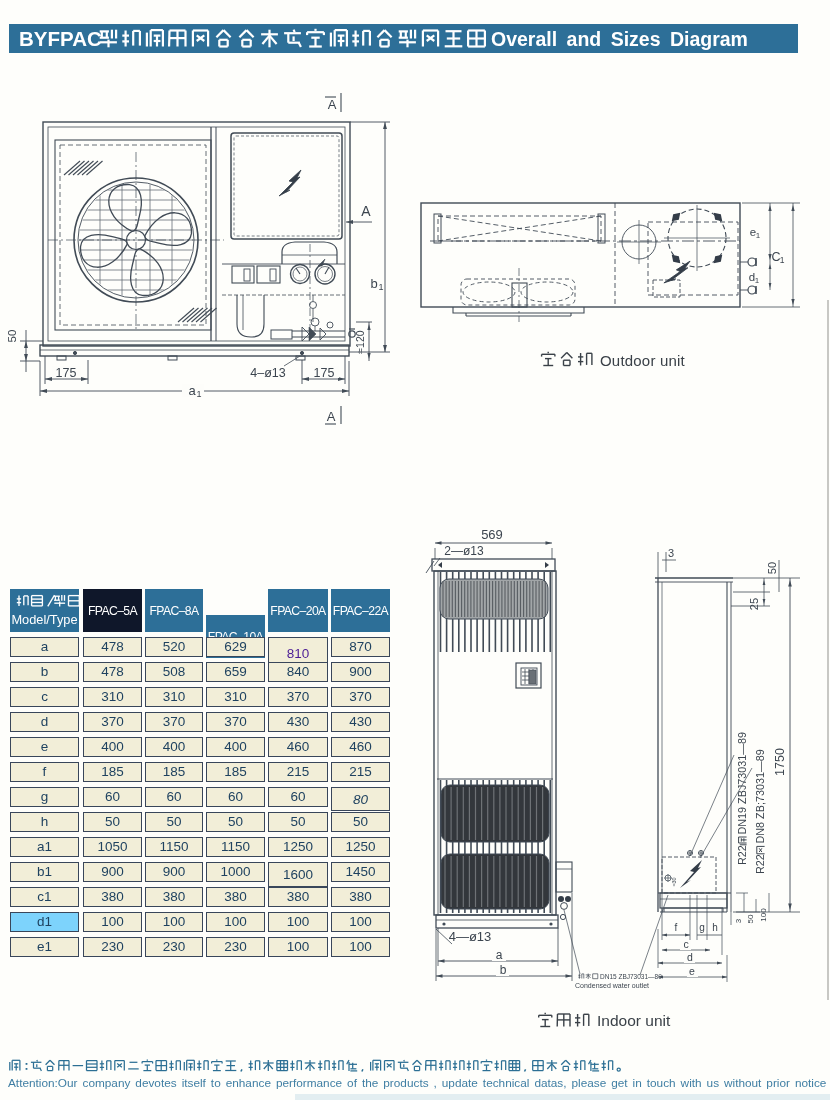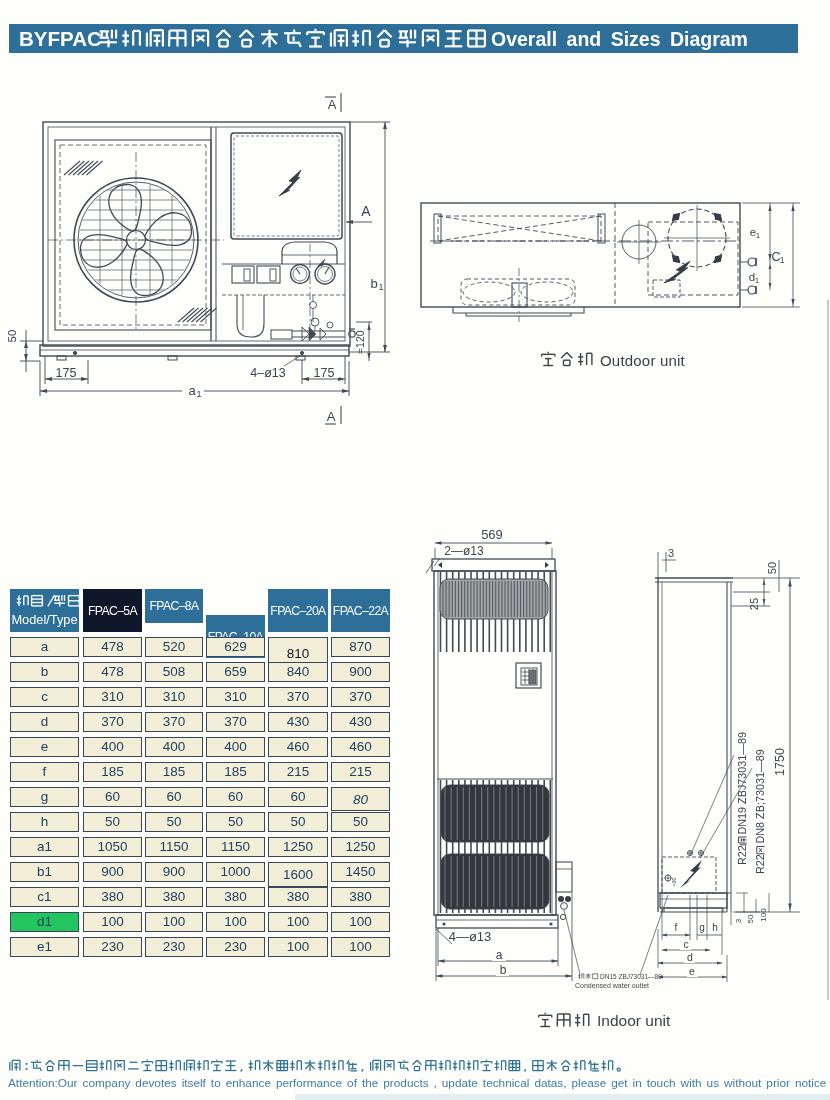--- a/index.html
+++ b/index.html
@@ -399,29 +399,29 @@
         <line x1="54.5" y1="6.1" x2="54.5" y2="11.8" stroke="#ffffff" stroke-width="1.35"></line>
         <line x1="44.3" y1="14.2" x2="55.1" y2="14.2" stroke="#ffffff" stroke-width="1.35"></line>
         <line x1="49.7" y1="12.4" x2="49.7" y2="17.4" stroke="#ffffff" stroke-width="1.35"></line>
         <line x1="58.5" y1="6.6" x2="69.3" y2="6.6" stroke="#ffffff" stroke-width="1.35"></line>
         <line x1="69.3" y1="6.6" x2="69.3" y2="16.9" stroke="#ffffff" stroke-width="1.35"></line>
         <line x1="58.5" y1="16.9" x2="69.3" y2="16.9" stroke="#ffffff" stroke-width="1.35"></line>
         <line x1="58.5" y1="6.6" x2="58.5" y2="16.9" stroke="#ffffff" stroke-width="1.35"></line>
         <line x1="58.5" y1="11.8" x2="69.3" y2="11.8" stroke="#ffffff" stroke-width="1.35"></line>
       </svg><div style="font-size:12.8px;color:#fff;text-align:center;margin-top:-4px;">Model/Type</div></div>
 <div class="abs" style="left:83px;top:589px;width:59px;height:43px;background:#0f172a;color:#fff;font-size:12.2px;display:flex;align-items:center;justify-content:center;letter-spacing:-0.6px;white-space:nowrap;overflow:hidden;">FPAC–5A</div>
-<div class="abs" style="left:145px;top:589px;width:58px;height:34px;background:#2d6f98;color:#fff;font-size:12.2px;display:flex;align-items:center;justify-content:center;letter-spacing:-0.6px;white-space:nowrap;overflow:hidden;">FPAC–8A</div>
+<div class="abs" style="left:145px;top:589px;width:58px;height:43px;background:#2d6f98;color:#fff;font-size:12.2px;display:flex;align-items:center;justify-content:center;letter-spacing:-0.6px;white-space:nowrap;overflow:hidden;">FPAC–8A</div>
 <div class="abs" style="left:206px;top:589px;width:59px;height:43px;background:#2d6f98;color:#fff;font-size:12.2px;display:flex;align-items:center;justify-content:center;letter-spacing:-0.6px;white-space:nowrap;overflow:hidden;margin-top:26px;">FPAC–10A</div>
 <div class="abs" style="left:268px;top:589px;width:60px;height:43px;background:#2d6f98;color:#fff;font-size:12.2px;display:flex;align-items:center;justify-content:center;letter-spacing:-0.6px;white-space:nowrap;overflow:hidden;">FPAC–20A</div>
 <div class="abs" style="left:331px;top:589px;width:59px;height:43px;background:#2d6f98;color:#fff;font-size:12.2px;display:flex;align-items:center;justify-content:center;letter-spacing:-0.6px;white-space:nowrap;overflow:hidden;">FPAC–22A</div>
 <div class="abs" style="left:10px;top:637.0px;width:69px;height:19.5px;background:#f2eed8;border:1.5px solid #39465a;color:#1f4260;font-size:13.5px;display:flex;align-items:center;justify-content:center;">a</div>
     <div class="abs" style="left:83px;top:637.0px;width:59px;height:19.5px;background:#f2eed8;border:1.5px solid #39465a;color:#1f4260;font-size:13.5px;display:flex;align-items:center;justify-content:center;">478</div>
     <div class="abs" style="left:145px;top:637.0px;width:58px;height:19.5px;background:#f2eed8;border:1.5px solid #39465a;color:#1f4260;font-size:13.5px;display:flex;align-items:center;justify-content:center;">520</div>
     <div class="abs" style="left:206px;top:637.0px;width:59px;height:19.5px;background:#f2eed8;border:1.5px solid #39465a;color:#1f4260;font-size:13.5px;display:flex;align-items:center;justify-content:center;">629</div>
-    <div class="abs" style="left:268px;top:637.0px;width:60px;height:33px;background:#f2eed8;border:1.5px solid #39465a;color:#0f172a;font-size:13.5px;display:flex;align-items:center;justify-content:center;">810</div>
+    <div class="abs" style="left:268px;top:637.0px;width:60px;height:33px;background:#f2eed8;border:1.5px solid #39465a;color:#4c1d95;font-size:13.5px;display:flex;align-items:center;justify-content:center;">810</div>
     <div class="abs" style="left:331px;top:637.0px;width:59px;height:19.5px;background:#f2eed8;border:1.5px solid #39465a;color:#1f4260;font-size:13.5px;display:flex;align-items:center;justify-content:center;">870</div>
 <div class="abs" style="left:10px;top:662.0px;width:69px;height:19.5px;background:#f2eed8;border:1.5px solid #39465a;color:#1f4260;font-size:13.5px;display:flex;align-items:center;justify-content:center;">b</div>
     <div class="abs" style="left:83px;top:662.0px;width:59px;height:19.5px;background:#f2eed8;border:1.5px solid #39465a;color:#1f4260;font-size:13.5px;display:flex;align-items:center;justify-content:center;">478</div>
     <div class="abs" style="left:145px;top:662.0px;width:58px;height:19.5px;background:#f2eed8;border:1.5px solid #39465a;color:#1f4260;font-size:13.5px;display:flex;align-items:center;justify-content:center;">508</div>
     <div class="abs" style="left:206px;top:662.0px;width:59px;height:19.5px;background:#f2eed8;border:1.5px solid #39465a;color:#1f4260;font-size:13.5px;display:flex;align-items:center;justify-content:center;">659</div>
     <div class="abs" style="left:268px;top:662.0px;width:60px;height:19.5px;background:#f2eed8;border:1.5px solid #39465a;color:#1f4260;font-size:13.5px;display:flex;align-items:center;justify-content:center;">840</div>
     <div class="abs" style="left:331px;top:662.0px;width:59px;height:19.5px;background:#f2eed8;border:1.5px solid #39465a;color:#1f4260;font-size:13.5px;display:flex;align-items:center;justify-content:center;">900</div>
 <div class="abs" style="left:10px;top:687.0px;width:69px;height:19.5px;background:#f2eed8;border:1.5px solid #39465a;color:#1f4260;font-size:13.5px;display:flex;align-items:center;justify-content:center;">c</div>
     <div class="abs" style="left:83px;top:687.0px;width:59px;height:19.5px;background:#f2eed8;border:1.5px solid #39465a;color:#1f4260;font-size:13.5px;display:flex;align-items:center;justify-content:center;">310</div>
     <div class="abs" style="left:145px;top:687.0px;width:58px;height:19.5px;background:#f2eed8;border:1.5px solid #39465a;color:#1f4260;font-size:13.5px;display:flex;align-items:center;justify-content:center;">310</div>
@@ -469,21 +469,21 @@
     <div class="abs" style="left:145px;top:862.0px;width:58px;height:19.5px;background:#f2eed8;border:1.5px solid #39465a;color:#1f4260;font-size:13.5px;display:flex;align-items:center;justify-content:center;">900</div>
     <div class="abs" style="left:206px;top:862.0px;width:59px;height:19.5px;background:#f2eed8;border:1.5px solid #39465a;color:#1f4260;font-size:13.5px;display:flex;align-items:center;justify-content:center;">1000</div>
     <div class="abs" style="left:268px;top:862.0px;width:60px;height:25px;background:#f2eed8;border:1.5px solid #39465a;color:#1f4260;font-size:13.5px;display:flex;align-items:center;justify-content:center;">1600</div>
     <div class="abs" style="left:331px;top:862.0px;width:59px;height:19.5px;background:#f2eed8;border:1.5px solid #39465a;color:#1f4260;font-size:13.5px;display:flex;align-items:center;justify-content:center;">1450</div>
 <div class="abs" style="left:10px;top:887.0px;width:69px;height:19.5px;background:#f2eed8;border:1.5px solid #39465a;color:#1f4260;font-size:13.5px;display:flex;align-items:center;justify-content:center;">c1</div>
     <div class="abs" style="left:83px;top:887.0px;width:59px;height:19.5px;background:#f2eed8;border:1.5px solid #39465a;color:#1f4260;font-size:13.5px;display:flex;align-items:center;justify-content:center;">380</div>
     <div class="abs" style="left:145px;top:887.0px;width:58px;height:19.5px;background:#f2eed8;border:1.5px solid #39465a;color:#1f4260;font-size:13.5px;display:flex;align-items:center;justify-content:center;">380</div>
     <div class="abs" style="left:206px;top:887.0px;width:59px;height:19.5px;background:#f2eed8;border:1.5px solid #39465a;color:#1f4260;font-size:13.5px;display:flex;align-items:center;justify-content:center;">380</div>
     <div class="abs" style="left:268px;top:887.0px;width:60px;height:19.5px;background:#f2eed8;border:1.5px solid #39465a;color:#1f4260;font-size:13.5px;display:flex;align-items:center;justify-content:center;">380</div>
     <div class="abs" style="left:331px;top:887.0px;width:59px;height:19.5px;background:#f2eed8;border:1.5px solid #39465a;color:#1f4260;font-size:13.5px;display:flex;align-items:center;justify-content:center;">380</div>
-<div class="abs" style="left:10px;top:912.0px;width:69px;height:19.5px;background:#22c55e;border:1.5px solid #39465a;color:#1f4260;font-size:13.5px;display:flex;align-items:center;justify-content:center;">d1</div>
+<div class="abs" style="left:10px;top:912.0px;width:69px;height:19.5px;background:#7dd3fc;border:1.5px solid #39465a;color:#1f4260;font-size:13.5px;display:flex;align-items:center;justify-content:center;">d1</div>
     <div class="abs" style="left:83px;top:912.0px;width:59px;height:19.5px;background:#f2eed8;border:1.5px solid #39465a;color:#1f4260;font-size:13.5px;display:flex;align-items:center;justify-content:center;">100</div>
     <div class="abs" style="left:145px;top:912.0px;width:58px;height:19.5px;background:#f2eed8;border:1.5px solid #39465a;color:#1f4260;font-size:13.5px;display:flex;align-items:center;justify-content:center;">100</div>
     <div class="abs" style="left:206px;top:912.0px;width:59px;height:19.5px;background:#f2eed8;border:1.5px solid #39465a;color:#1f4260;font-size:13.5px;display:flex;align-items:center;justify-content:center;">100</div>
     <div class="abs" style="left:268px;top:912.0px;width:60px;height:19.5px;background:#f2eed8;border:1.5px solid #39465a;color:#1f4260;font-size:13.5px;display:flex;align-items:center;justify-content:center;">100</div>
     <div class="abs" style="left:331px;top:912.0px;width:59px;height:19.5px;background:#f2eed8;border:1.5px solid #39465a;color:#1f4260;font-size:13.5px;display:flex;align-items:center;justify-content:center;">100</div>
 <div class="abs" style="left:10px;top:937.0px;width:69px;height:19.5px;background:#f2eed8;border:1.5px solid #39465a;color:#1f4260;font-size:13.5px;display:flex;align-items:center;justify-content:center;">e1</div>
     <div class="abs" style="left:83px;top:937.0px;width:59px;height:19.5px;background:#f2eed8;border:1.5px solid #39465a;color:#1f4260;font-size:13.5px;display:flex;align-items:center;justify-content:center;">230</div>
     <div class="abs" style="left:145px;top:937.0px;width:58px;height:19.5px;background:#f2eed8;border:1.5px solid #39465a;color:#1f4260;font-size:13.5px;display:flex;align-items:center;justify-content:center;">230</div>
     <div class="abs" style="left:206px;top:937.0px;width:59px;height:19.5px;background:#f2eed8;border:1.5px solid #39465a;color:#1f4260;font-size:13.5px;display:flex;align-items:center;justify-content:center;">230</div>
     <div class="abs" style="left:268px;top:937.0px;width:60px;height:19.5px;background:#f2eed8;border:1.5px solid #39465a;color:#1f4260;font-size:13.5px;display:flex;align-items:center;justify-content:center;">100</div>

